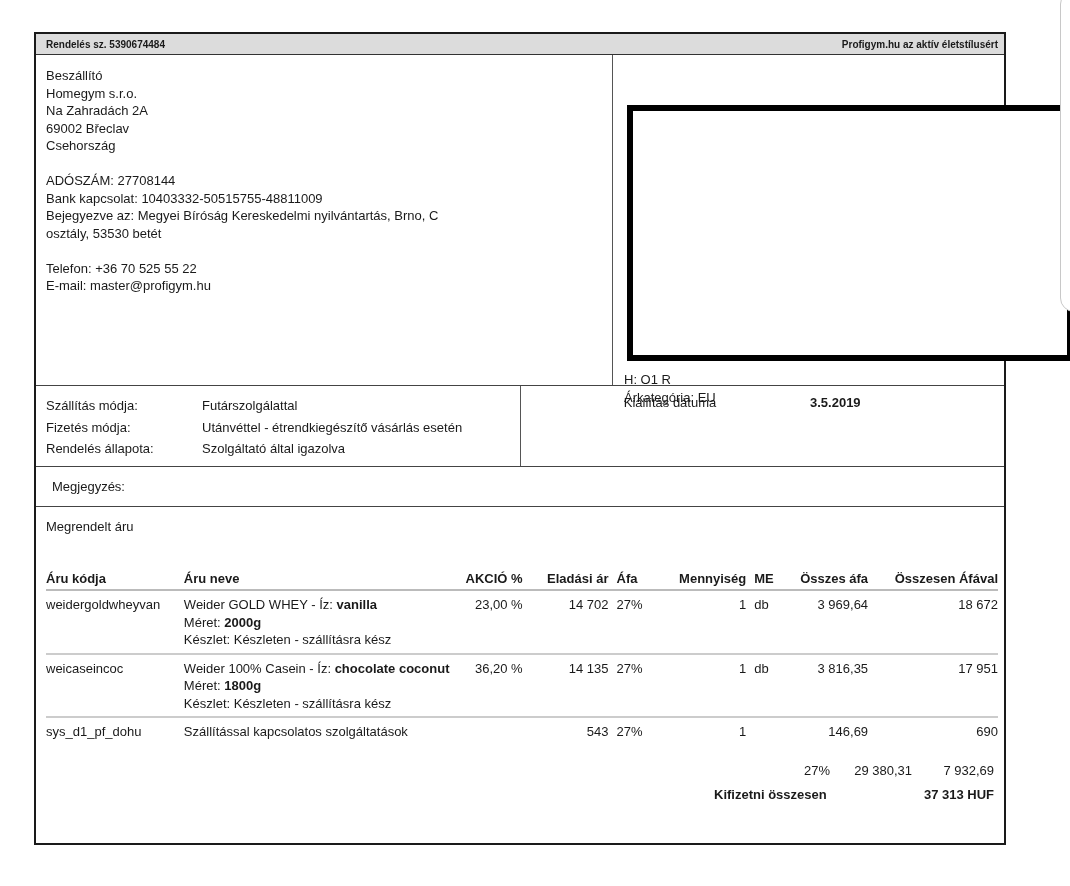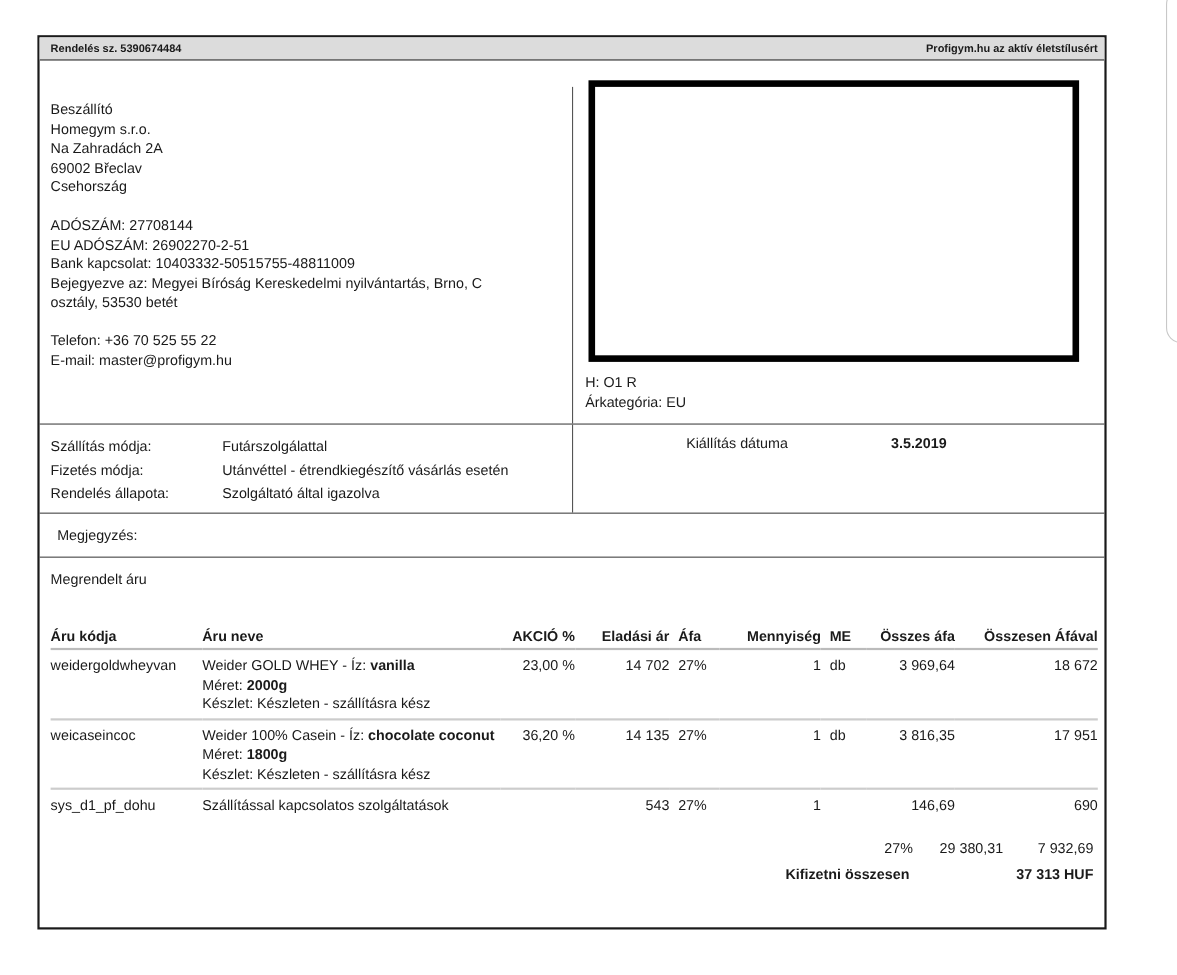--- a/index.html
+++ b/index.html
@@ -13,26 +13,25 @@
   }
   .hdr {
     height: 20px; background: #dcdcdc; border-bottom: 1.5px solid #333;
     display: flex; justify-content: space-between; align-items: center;
     padding: 0 6px 0 10px; font-weight: bold; font-size: 10px;
   }
   .top {
     display: flex; height: 330px; border-bottom: 1.5px solid #444;
   }
   .supplier {
-    width: 485px; border-right: 1.5px solid #555; padding: 12px 0 0 10px; box-sizing: border-box;
+    width: 577px; border-right: 1.5px solid #555; padding: 12px 0 0 10px; box-sizing: border-box;
     line-height: 17.5px;
-    margin-top: 24px;
   }
   .supplier .gap { height: 17.5px; }
-  .buyer { flex: 1; position: relative; }
+  .buyer { flex: 1; position: relative; margin-top: 32px; }
   .redact {
     position: absolute; left: 14px; top: 18px; width: 446px; height: 256px;
     border: 6px solid #000; box-sizing: border-box; background: #fff;
   }
   .buyer-extra { position: absolute; left: 11px; top: 284px; line-height: 18px; }
   .pay {
     display: flex; height: 80px; border-bottom: 1.5px solid #444;
   }
   .pay-left { width: 485px; border-right: 1.5px solid #555; box-sizing: border-box; padding: 9px 0 0 10px; }
   .pay-row { display: flex; line-height: 21.5px; }
@@ -77,21 +76,20 @@
 
   <div class="top">
     <div class="supplier">
       <div>Beszállító</div>
       <div>Homegym s.r.o.</div>
       <div>Na Zahradách 2A</div>
       <div>69002 Břeclav</div>
       <div>Csehország</div>
       <div class="gap"></div>
       <div>ADÓSZÁM: 27708144</div>
-      <div>EU ADÓSZÁM: 26902270-2-51</div>
       <div>Bank kapcsolat: 10403332-50515755-48811009</div>
       <div>Bejegyezve az: Megyei Bíróság Kereskedelmi nyilvántartás, Brno, C</div>
       <div>osztály, 53530 betét</div>
       <div class="gap"></div>
       <div>Telefon: +36 70 525 55 22</div>
       <div>E-mail: master@profigym.hu</div>
     </div>
     <div class="buyer">
       <div class="redact"></div>
       <div class="buyer-extra">

